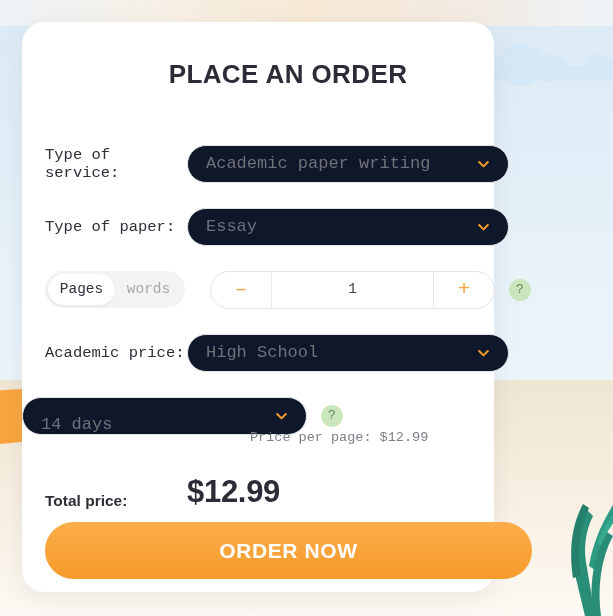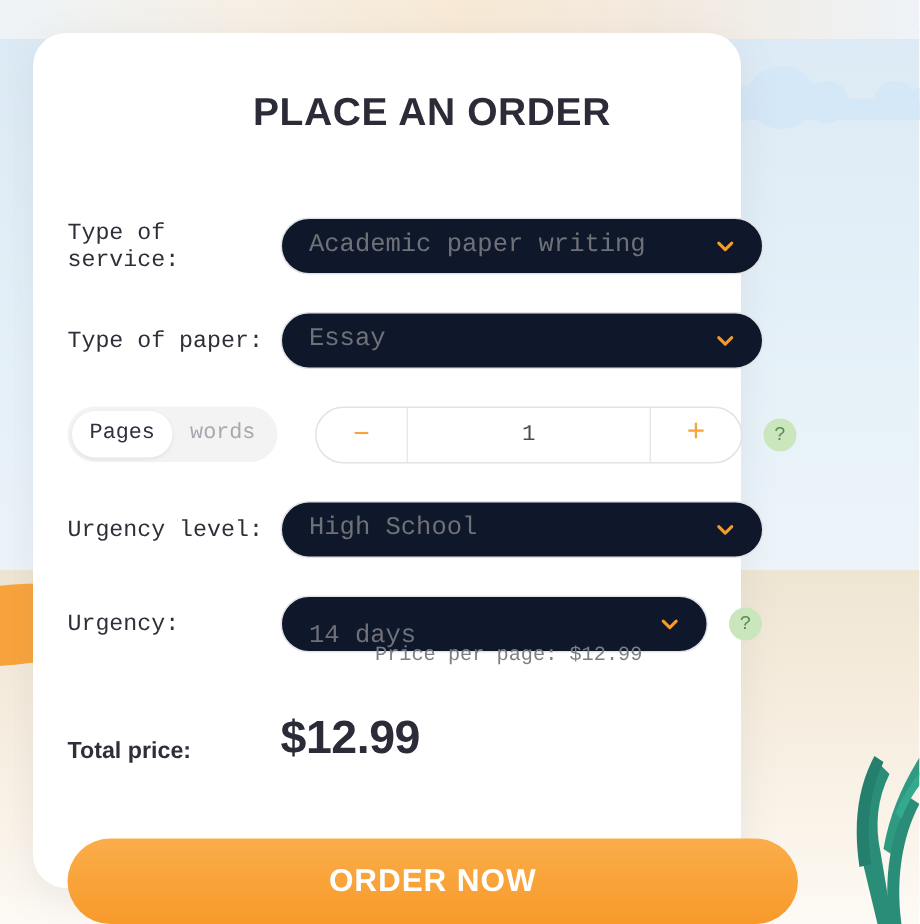--- a/index.html
+++ b/index.html
@@ -257,21 +257,20 @@
     height: 57px;
     border: none;
     border-radius: 29px;
     background: linear-gradient(180deg, #fbad4a 0%, #f79a2a 100%);
     color: #ffffff;
     font-size: 21px;
     font-weight: bold;
     letter-spacing: 0.6px;
     font-family: "Liberation Sans", sans-serif;
     cursor: pointer;
-    margin-top: 37px;
   }
 </style>
 </head>
 <body>
 
 <div id="page">
 
   <div class="bg-layer">
     <div class="bg-sky"></div>
     <div class="bg-sand"></div>
@@ -335,31 +334,30 @@
         </div>
         <div class="stepper">
           <div class="step-btn minus">–</div>
           <div class="step-val">1</div>
           <div class="step-btn plus">+</div>
         </div>
         <div class="help">?</div>
       </div>
 
       <div class="row">
-        <div class="row-label">Urgency level:</div>
+        <div class="row-label">Academic price:</div>
         <div class="select">
           <span>High School</span>
           <svg class="chev" viewBox="0 0 12 12">
             <path d="M2 4.2 L6 8.2 L10 4.2" stroke="#f79a2a" stroke-width="1.9" fill="none" stroke-linecap="round" stroke-linejoin="round"></path>
           </svg>
         </div>
       </div>
 
       <div class="row">
-        <div class="row-label">Urgency:</div>
         <div class="select narrow">
           <span>14 days</span>
           <svg class="chev" viewBox="0 0 12 12">
             <path d="M2 4.2 L6 8.2 L10 4.2" stroke="#f79a2a" stroke-width="1.9" fill="none" stroke-linecap="round" stroke-linejoin="round"></path>
           </svg>
         </div>
         <div class="help">?</div>
         <div class="ppp">Price per page: $12.99</div>
       </div>
 

